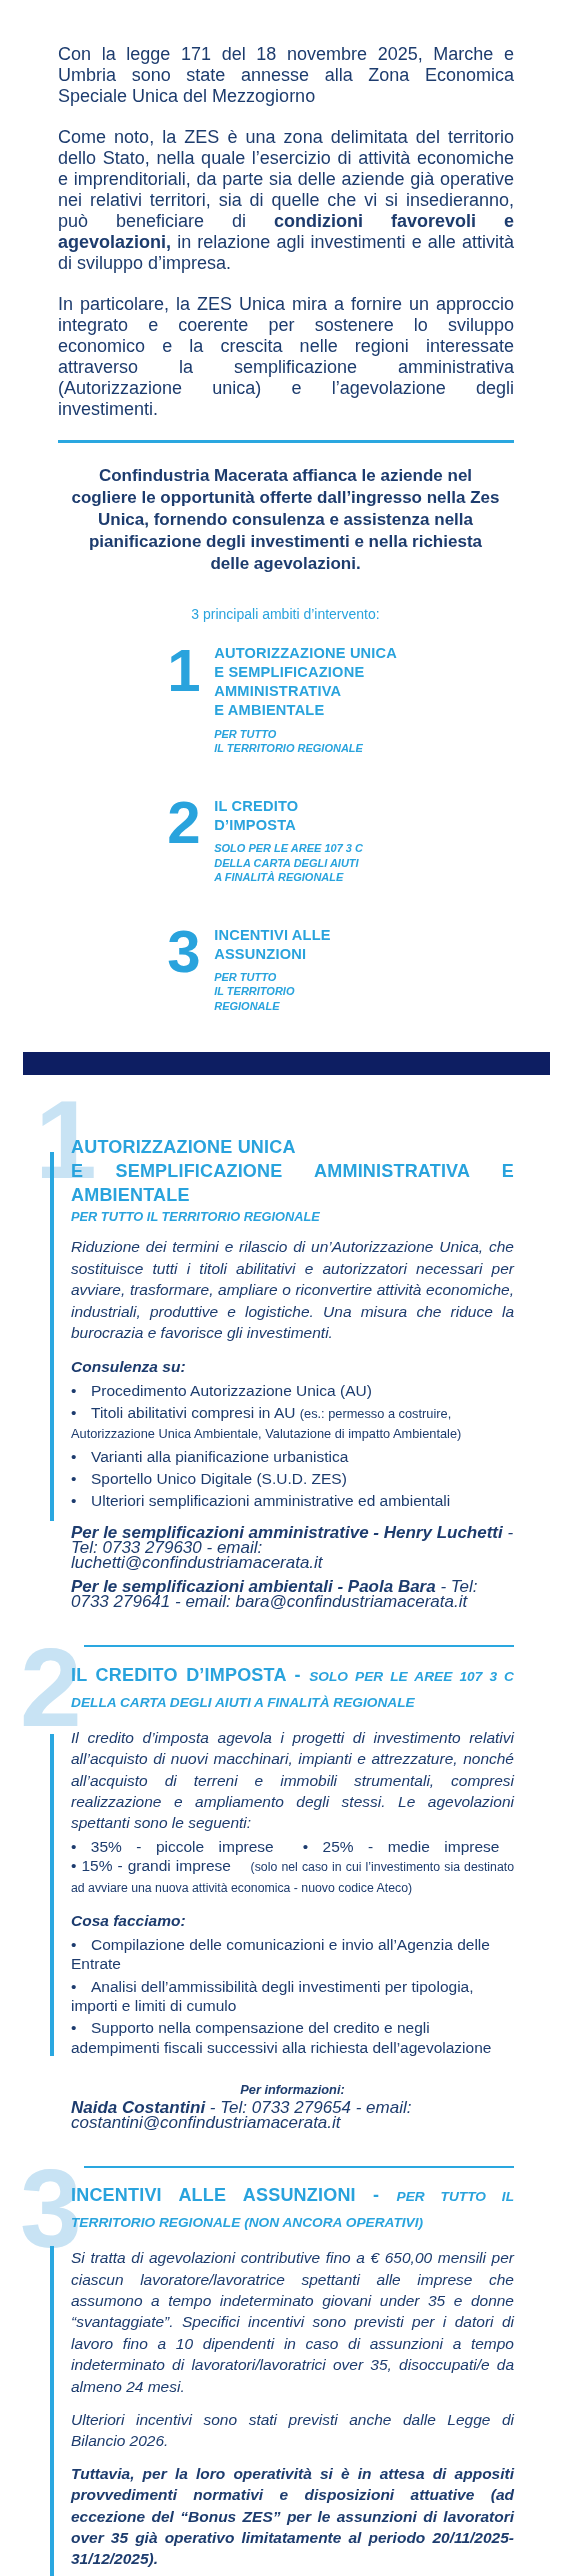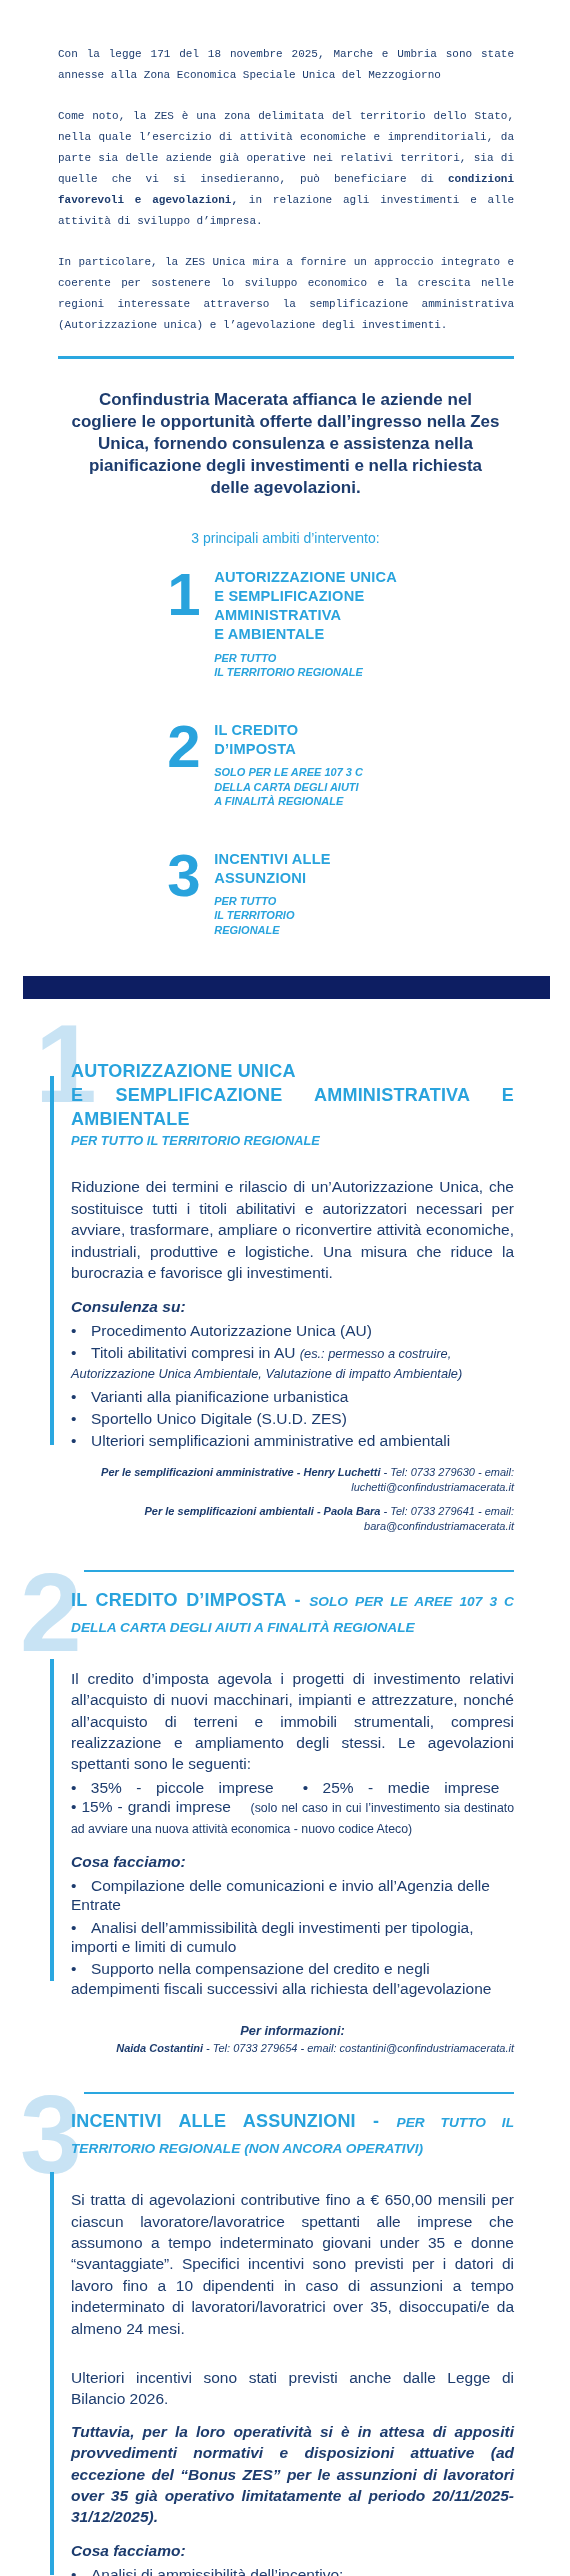--- a/index.html
+++ b/index.html
@@ -3,25 +3,25 @@
 <meta charset="utf-8">
 <style>
   html,body { margin:0; padding:0; background:#ffffff; }
   .page {
     position:relative; width:571px; height:2576px; overflow:hidden;
     background:#ffffff; color:#1d3c6e;
     font-family:"Liberation Sans", sans-serif;
   }
   
   .intro { margin:44px 57px 0 58px; }
-  .intro .p { font-size:11px; line-height:21px; text-align:justify; margin:0 0 20px 0;font-family:Liberation Mono, monospace; }
+  .intro .p { font-size:18px; line-height:21px; text-align:justify; margin:0 0 20px 0; }
   .intro .p b { font-weight:bold; }
   .divider { height:2.7px; background:#2aa7e0; margin:3.6px 57px 0 58px; }
   .highlight {
-    width:436px; margin:30px auto 0; text-align:center;
+    width:436px; margin:22px auto 0; text-align:center;
     font-weight:bold; font-size:17px; line-height:22px;
   }
   
   .ambiti-title { margin-top:31px; text-align:center; color:#29a3dd; font-size:14px; }
   .ambiti { margin:20px 0 0 160px; }
   .amb-item { display:flex; align-items:flex-start; margin-bottom:38px; }
   .amb-num {
     flex:none; width:46px; text-align:center; color:#29a3dd;
     font-size:60px; font-weight:bold; line-height:0.95; letter-spacing:-1.8px;
   }
@@ -54,35 +54,35 @@
   .rel { position:relative; z-index:1; }
   .hline { height:1.8px; background:#2aa7e0; margin-left:12.8px; }
   .s2 .hline { margin-top:23px; }
   .s3 .hline { margin-top:11px; }
   .s-title { color:#29a3dd; font-weight:bold; font-size:18px; line-height:24px; letter-spacing:0.2px; }
   .s1 .s-title { padding-top:38px; }
   .s2 .s-title, .s3 .s-title { margin-top:15.5px; text-align:justify; }
   .jline { text-align:justify; text-align-last:justify; -moz-text-align-last:justify; }
   .t-tail { font-size:13.7px; font-style:italic; letter-spacing:0; }
   .s-subtitle { color:#29a3dd; font-weight:bold; font-style:italic; font-size:12.8px; margin-top:2.7px; }
-  .s-body { font-size:15.5px; line-height:21.4px; text-align:justify; margin-top:28px; }
+  .s-body { font-size:15.5px; line-height:21.4px; text-align:justify; margin-top:12px;font-style:italic; }
   .s-body.em { font-weight:bold; font-style:italic; margin-top:11px; }
   .s-label { font-weight:bold; font-style:italic; font-size:15.5px; margin-top:14.6px; }
   .bullets { margin-top:4.6px; }
   .bullet { font-size:15.5px; line-height:19.6px; margin-top:2.7px; }
   .bullet::before { content:"\2022"; display:inline-block; width:9px; margin-right:11px; color:#1d3c6e; }
-  .b-small { font-size:12.8px;font-style:italic; }
+  .b-small { font-size:12.8px; }
   .rates { font-size:15.5px; line-height:19px; text-align:justify; margin-top:2.7px; }
   .rate { margin-right:14.6px; white-space:nowrap; }
   .rate::before { content:"\2022\00a0 "; }
   .rates-note { font-size:12.3px; }
   .contacts { margin-top:14.6px; }
   .s2 .contacts, .s3 .contacts { margin-top:24px; }
   .contacts-label { font-weight:bold; font-style:italic; font-size:12.8px; line-height:15.5px;text-align:center; }
-  .contact { font-size:11px; font-style:italic; line-height:15px; margin-top:2.7px;text-align:right; }
+  .contact { font-size:17px; font-style:italic; line-height:15px; margin-top:2.7px; }
   .contact.gap { margin-top:9px; }
   .c-lead { font-weight:bold; }
 </style>
 </head>
 <body>
 
 <div class="page">
 
   <div class="intro">
     <p class="p"><span>Con la legge 171 del 18 novembre 2025, Marche e Umbria sono state annesse alla Zona Economica Speciale Unica del Mezzogiorno</span></p>

